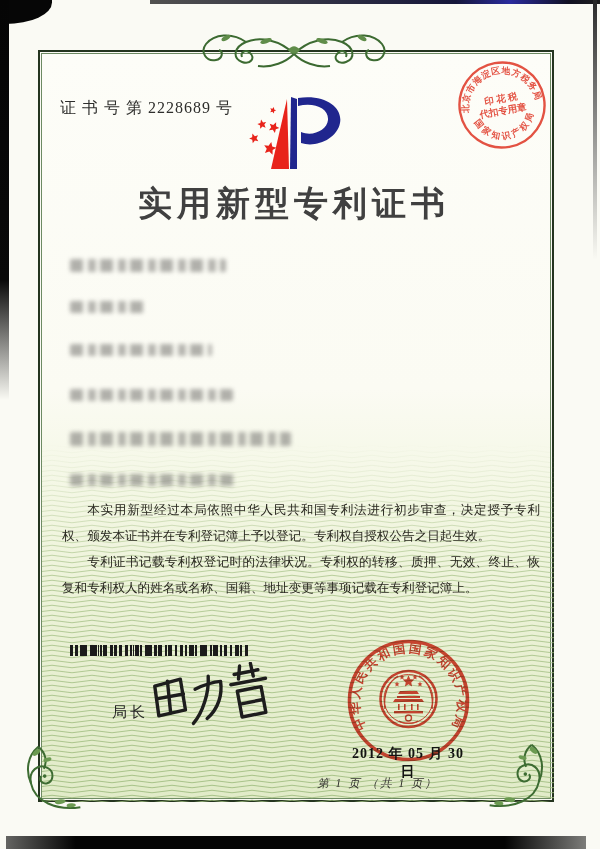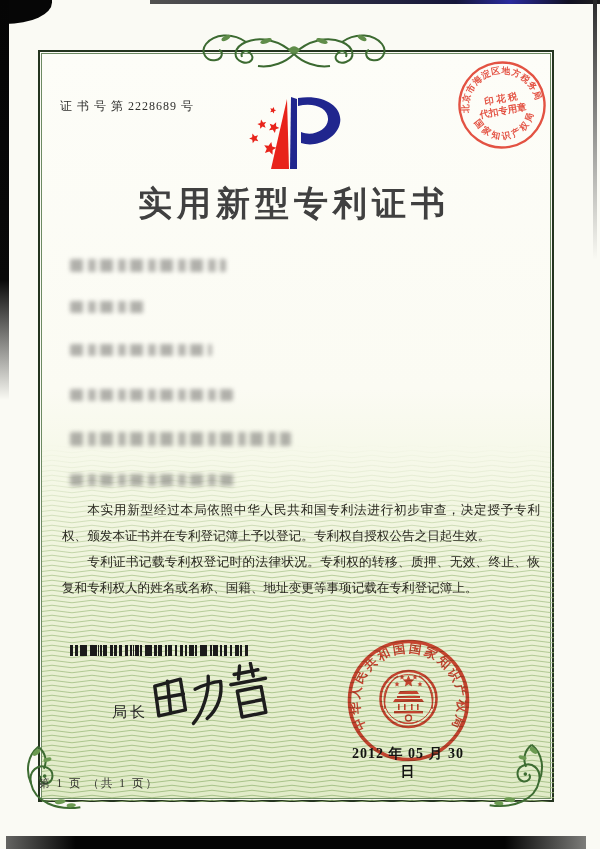--- a/index.html
+++ b/index.html
@@ -22,21 +22,21 @@
   
   .frame{left:38px;top:50px;width:512px;height:748px;border:2px solid #24341f;}
   .frame-inner{position:absolute;inset:1px;border:1px solid #6d8a63;}
   .frame-bg{position:absolute;inset:2px;
     background:linear-gradient(180deg,#fdfdf8 0%,#fbfbf3 45%,#f2f6e1 62%,#e9f0d3 80%,#e1ebc8 100%);}
   .waves{position:absolute;inset:2px;
     -webkit-mask-image:linear-gradient(180deg,transparent 0%,transparent 52%,rgba(0,0,0,.75) 70%,rgba(0,0,0,.95) 100%);
     mask-image:linear-gradient(180deg,transparent 0%,transparent 52%,rgba(0,0,0,.75) 70%,rgba(0,0,0,.95) 100%);}
 
   
-  .cert-no{left:60px;top:98px;font-size:12px;color:#2e2e2c;letter-spacing:1px;}
+  .cert-no{left:60px;top:98px;font-size:16px;color:#2e2e2c;letter-spacing:1px;}
   .logo{left:246px;top:95px;}
   .title{left:38px;top:181px;width:512px;text-align:center;font-size:34px;font-weight:bold;
          letter-spacing:5px;color:#404040;}
   .redact{left:70px;height:12px;border-radius:2px;filter:blur(2px);opacity:.62;
     background:repeating-linear-gradient(90deg,#84837f 0 13px,rgba(0,0,0,0) 13px 18px,#8d8c88 18px 26px,rgba(0,0,0,0) 26px 30px);}
   .r1{top:259px;width:156px;height:13px;}
   .r2{top:301px;width:76px;}
   .r3{top:344px;width:142px;}
   .r4{top:389px;width:163px;}
   .r5{top:432px;width:221px;height:14px;}
@@ -47,22 +47,22 @@
   .barcode{left:70px;top:645px;width:178px;height:11px;
     background:
       repeating-linear-gradient(90deg,#1b1b1b 0 2px,rgba(0,0,0,0) 2px 5px),
       repeating-linear-gradient(90deg,#1b1b1b 0 1px,rgba(0,0,0,0) 1px 7px),
       repeating-linear-gradient(90deg,#1b1b1b 0 3px,rgba(0,0,0,0) 3px 11px);}
   .director{left:112px;top:703px;font-size:15px;letter-spacing:3px;color:#222;}
   .signature{left:146px;top:662px;}
   .seal{left:345px;top:637px;opacity:.93;mix-blend-mode:multiply;}
   .issue-date{left:343px;top:745px;width:130px;text-align:center;font-size:14px;
     font-weight:bold;color:#131312;letter-spacing:1px;z-index:6;}
-  .footer{left:38px;top:776px;width:400px;text-align:left;font-size:11.5px;
-    letter-spacing:2px;color:#33332f;}
+  .footer{left:38px;top:776px;width:400px;text-align:right;font-size:11.5px;
+    letter-spacing:2px;color:#33332f;font-style:italic;}
   .stamp{left:456px;top:59px;transform:rotate(-10deg);opacity:.88;mix-blend-mode:multiply;z-index:5;}
   .orn-top{left:196px;top:28px;}
   .orn-bl{left:20px;top:740px;}
   .orn-br{left:486px;top:738px;transform:scaleX(-1);}
 </style>
 </head>
 <body>
 
 <div class="abs scan-corner"></div>
 <div class="abs scan-left"></div>

